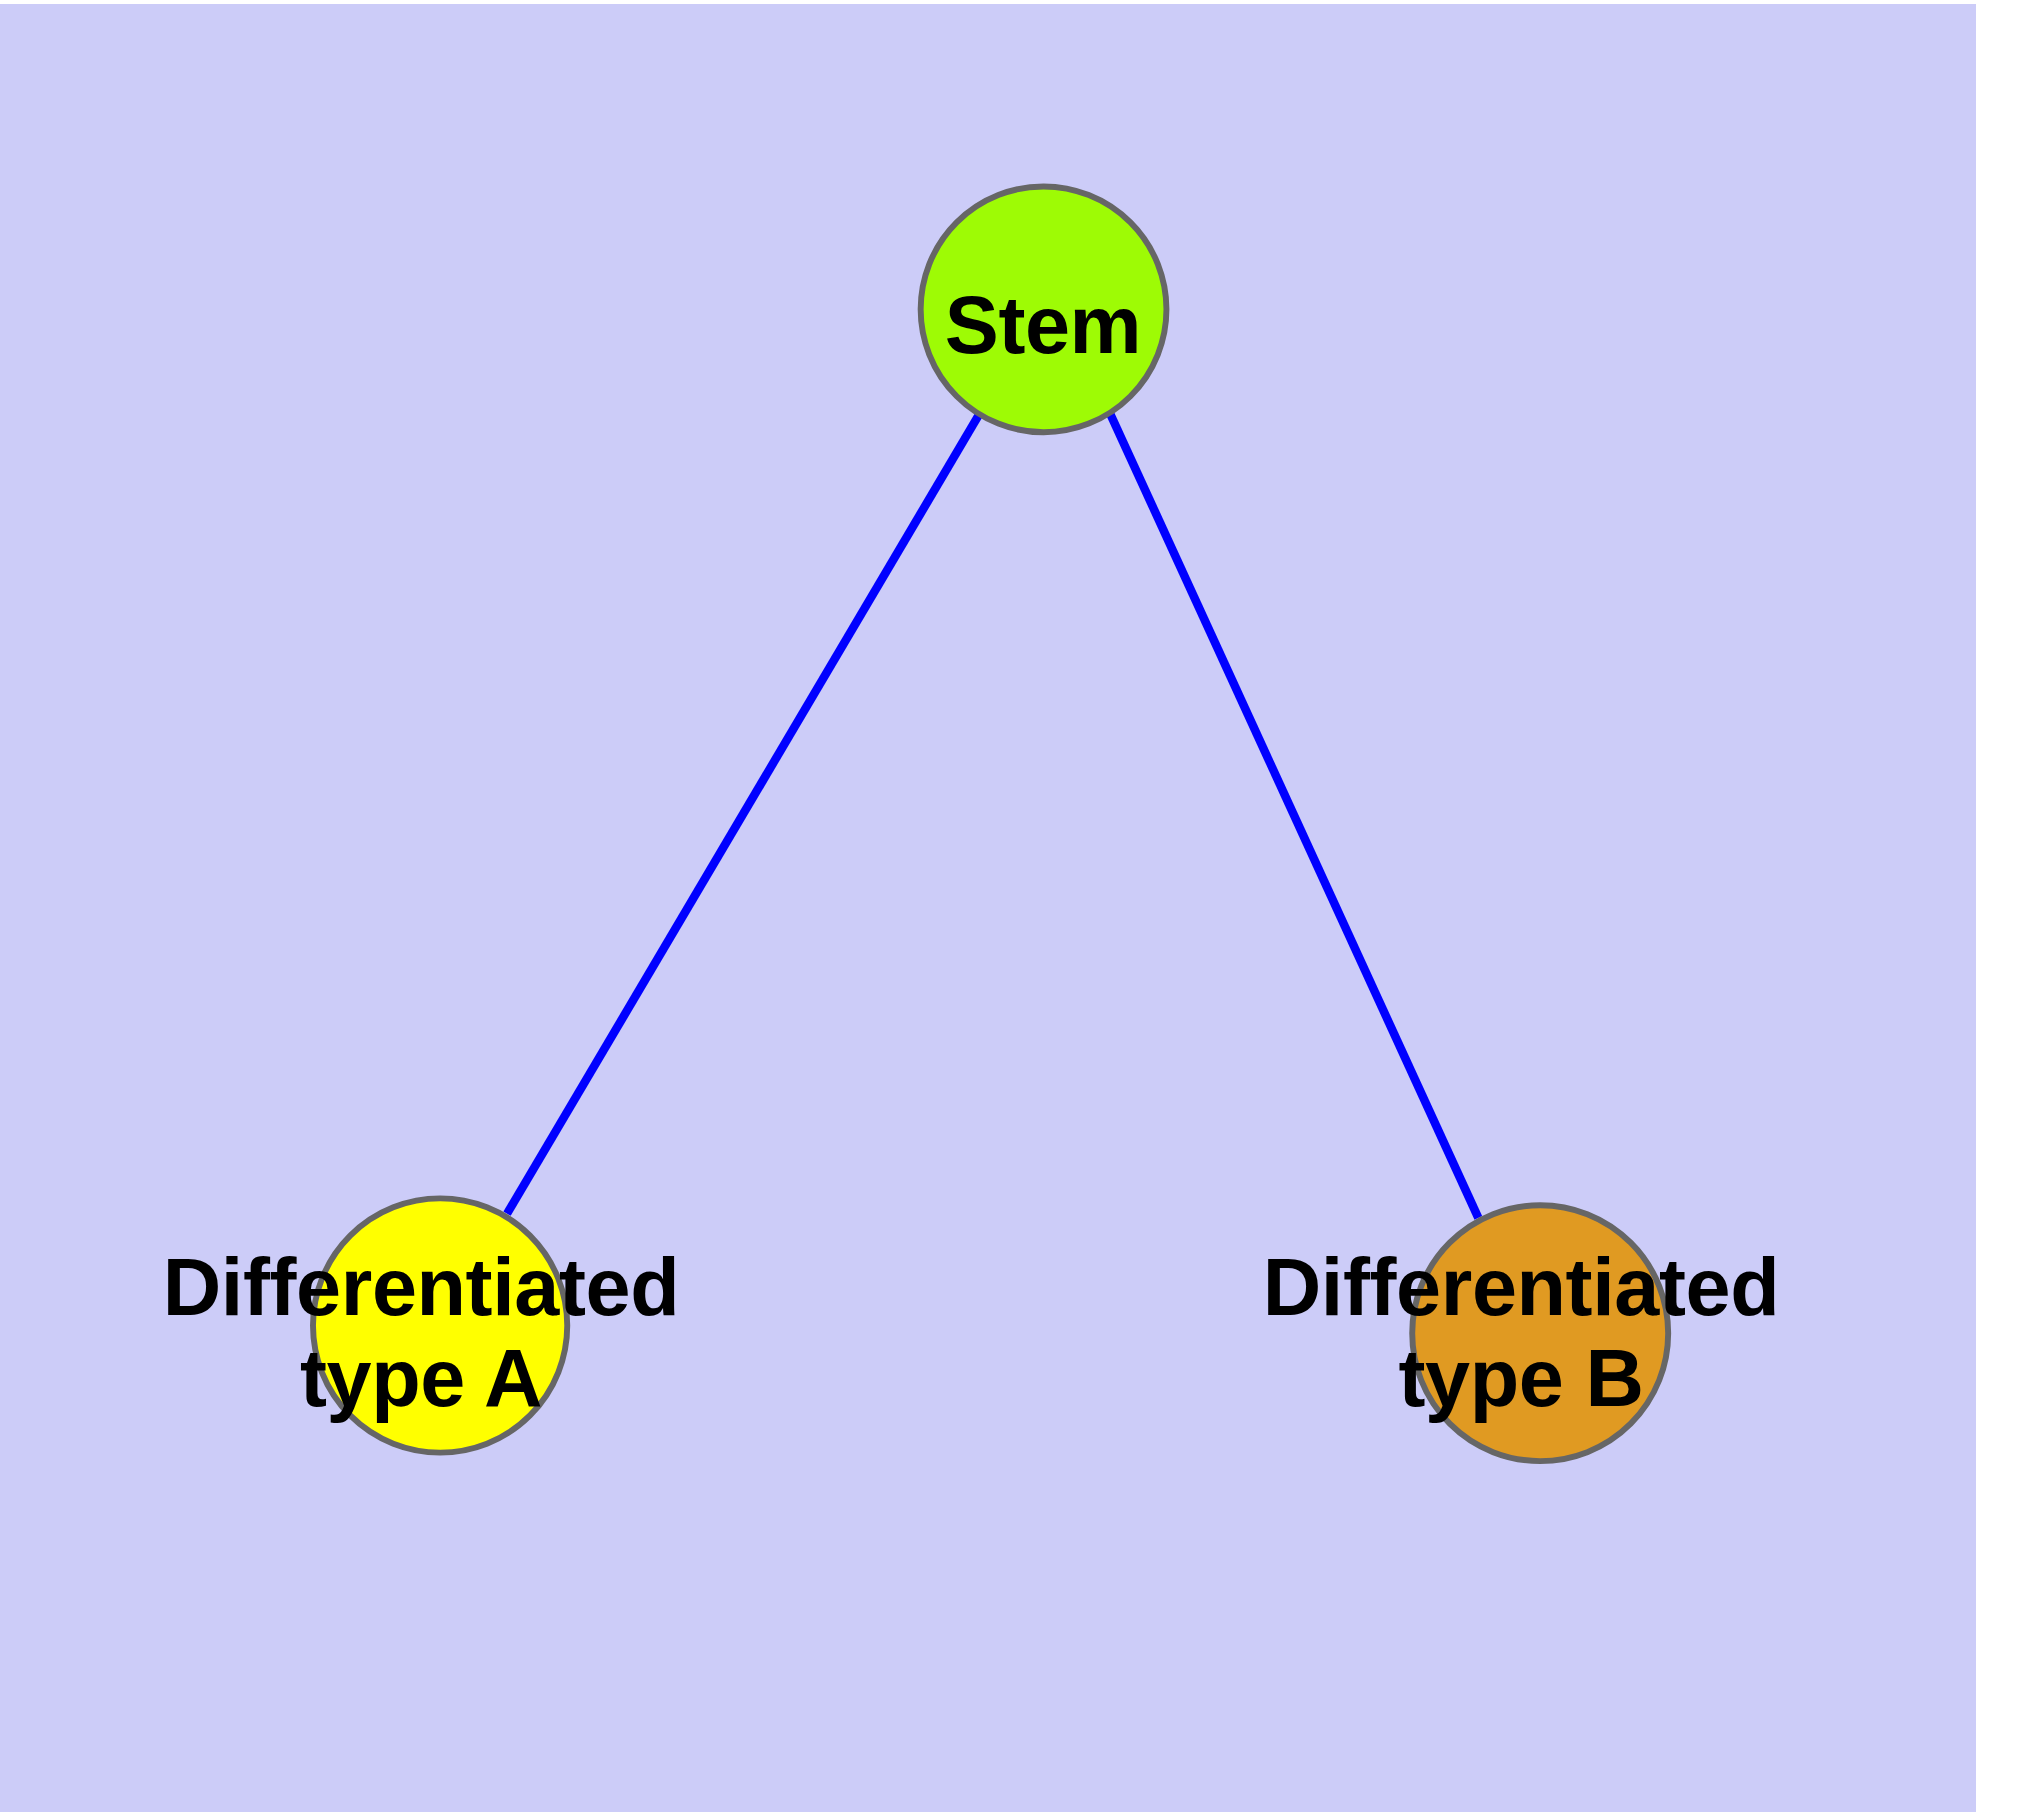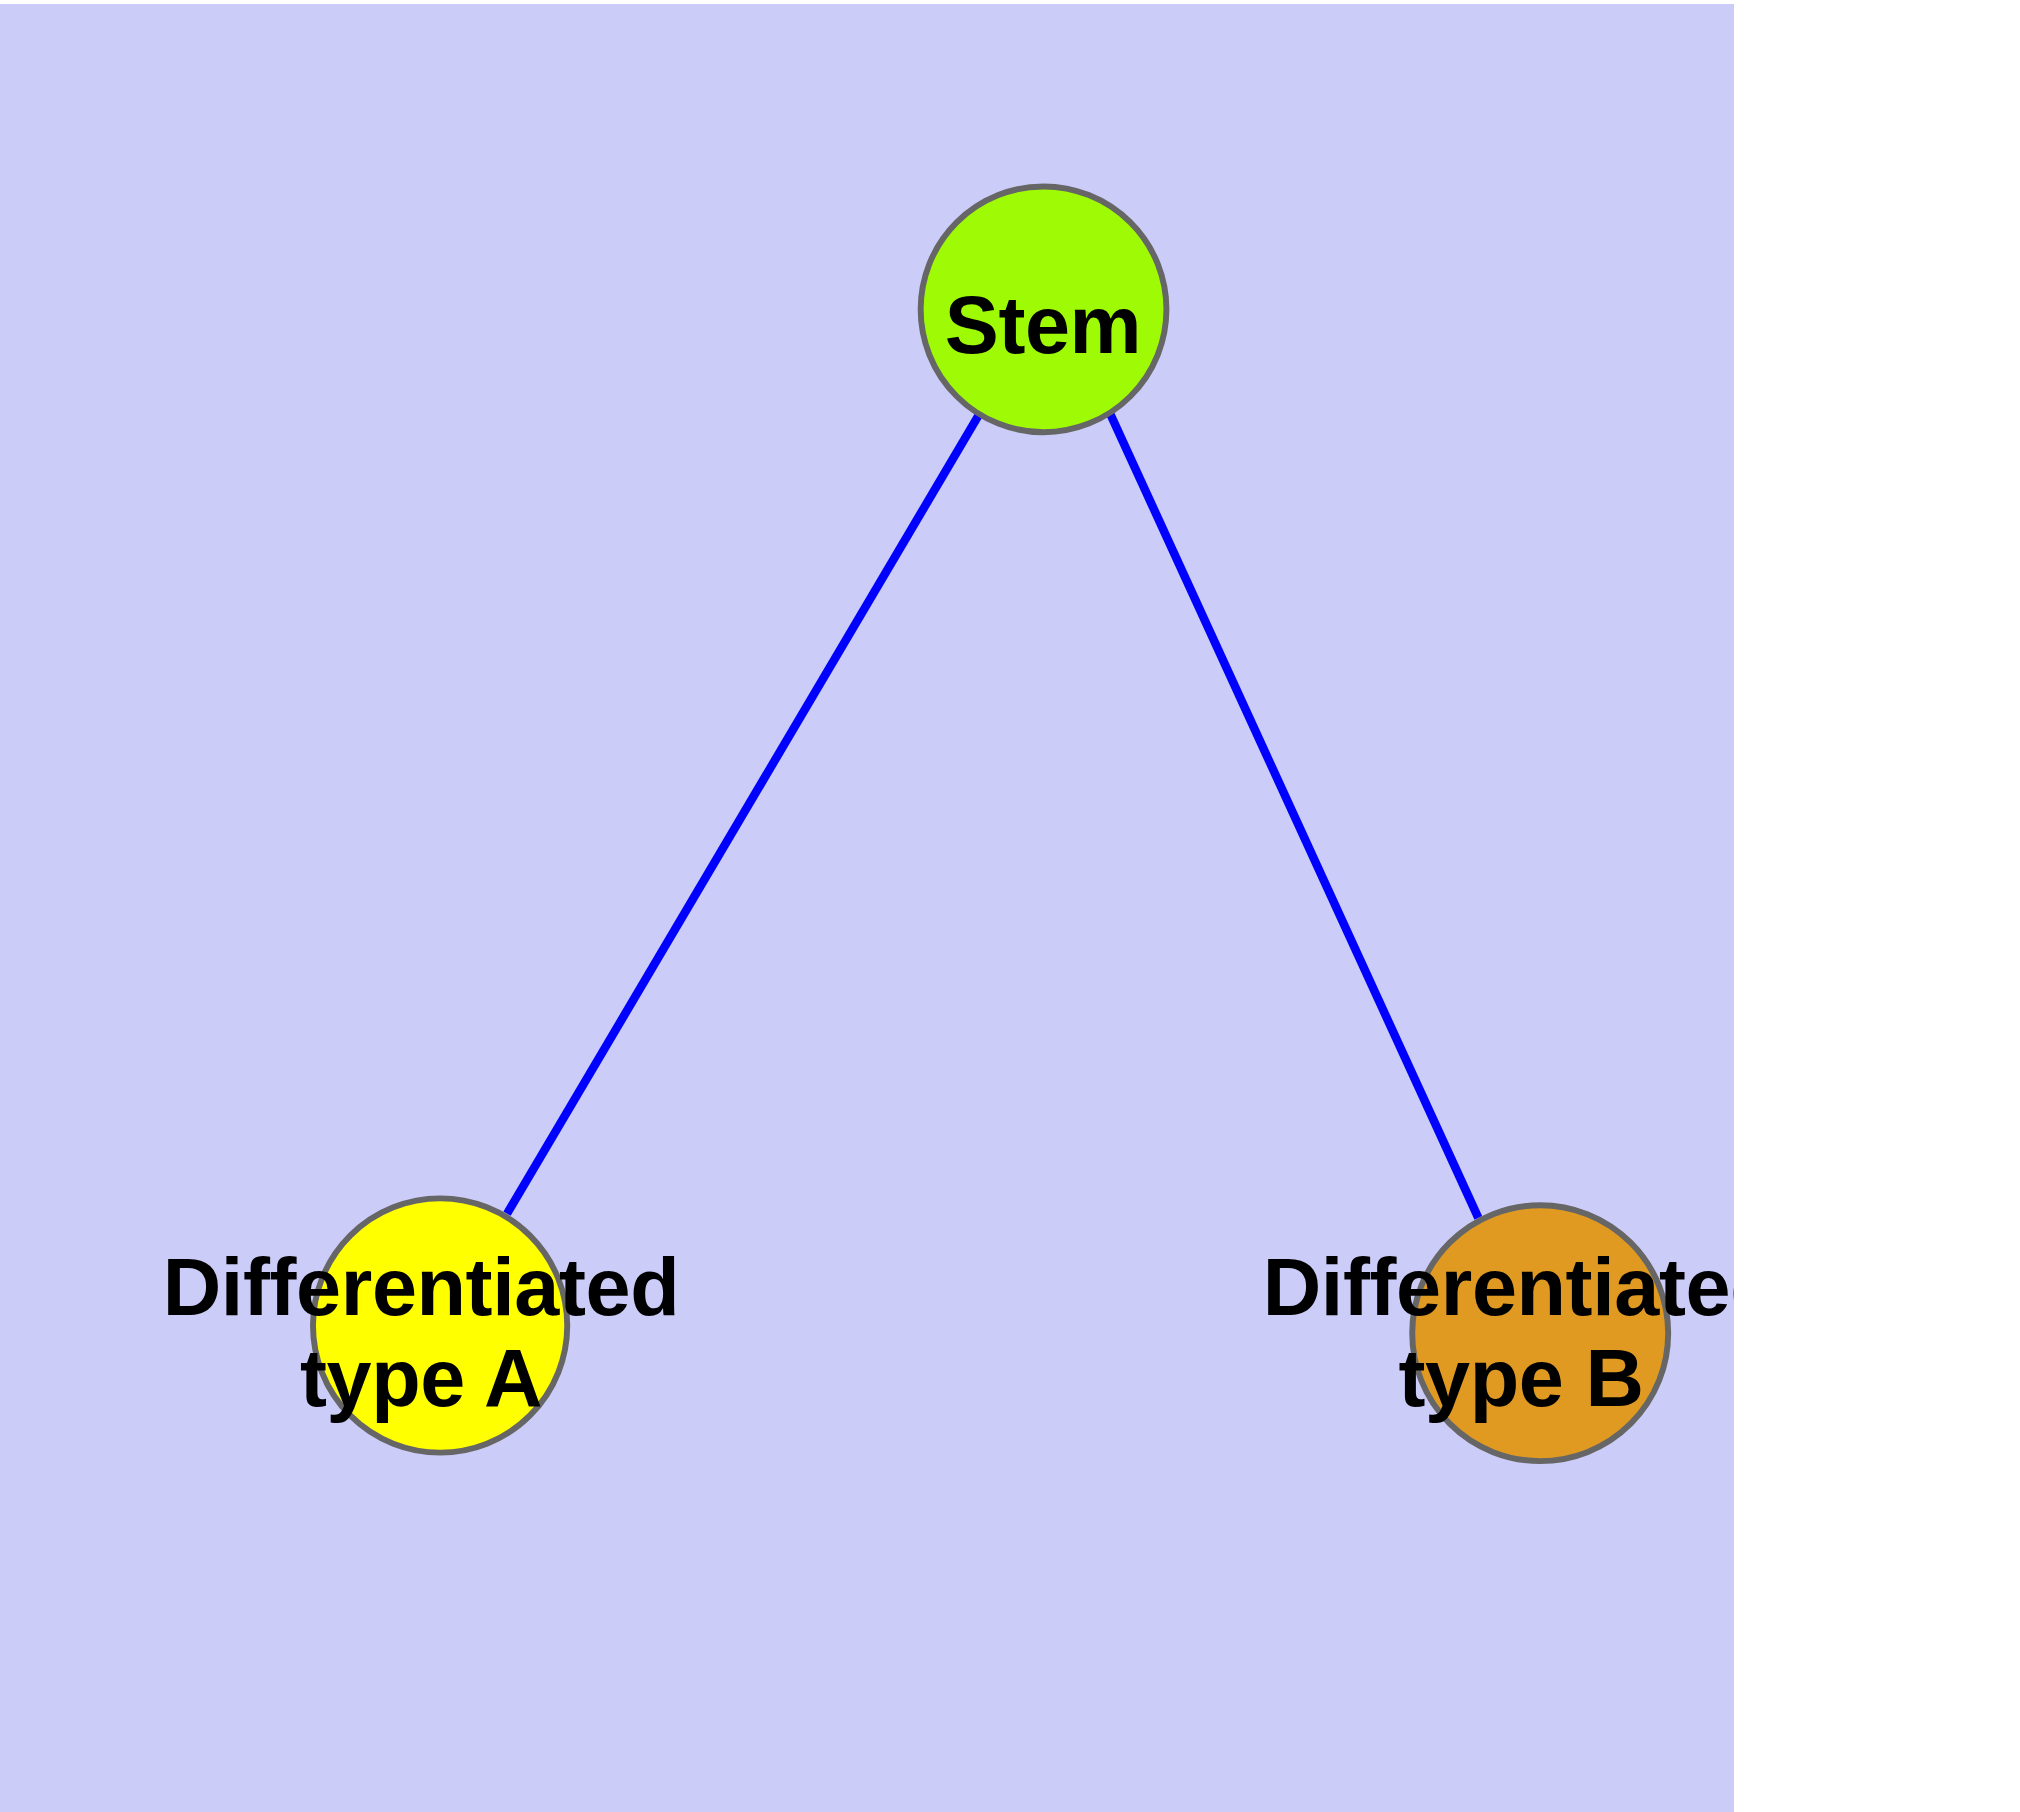--- a/index.html
+++ b/index.html
@@ -2,21 +2,21 @@
 <html style="font-size:13.6px"><head>
 <meta charset="utf-8">
 <style>
   html, body {
     margin: 0;
     padding: 0;
     background: #ffffff;
   }
   #canvas {
     position: relative;
-    width: 1734px;
+    width: 1976px;
     height: 1812px;
     background: #ffffff;
     overflow: hidden;
     font-family: "Liberation Sans", sans-serif;
   }
   #plot-bg {
     position: absolute;
     left: 0;
     top: 4.2px;
     width: 2021px;

